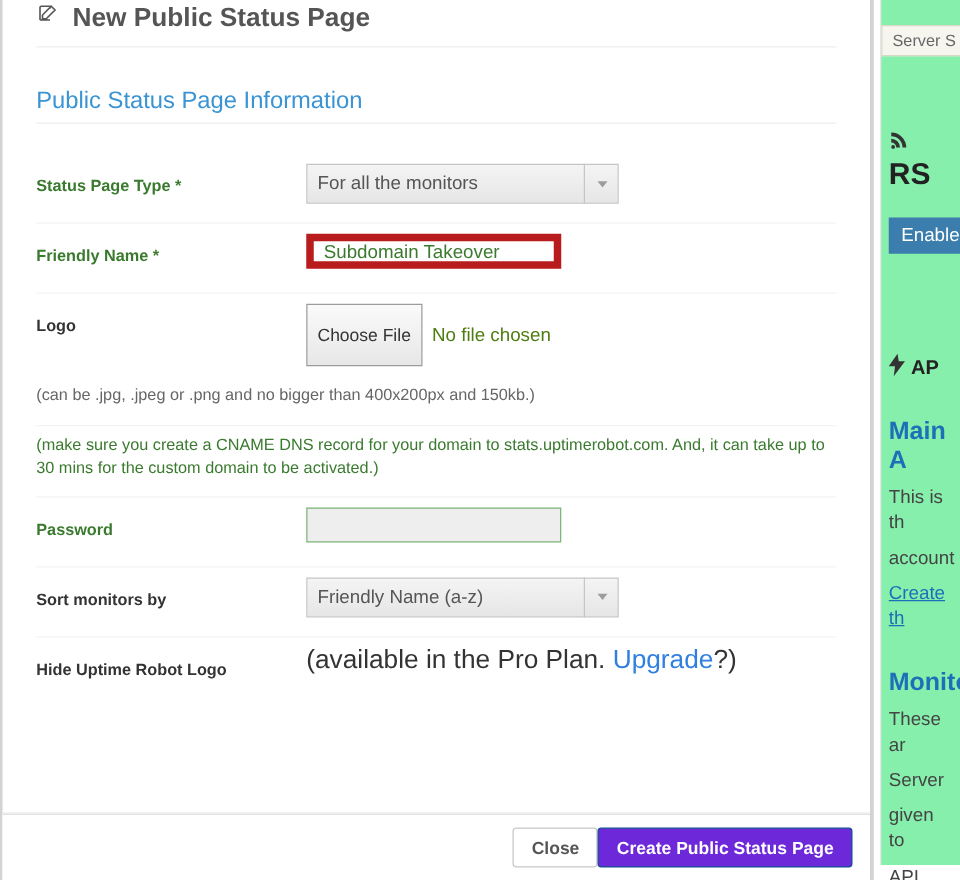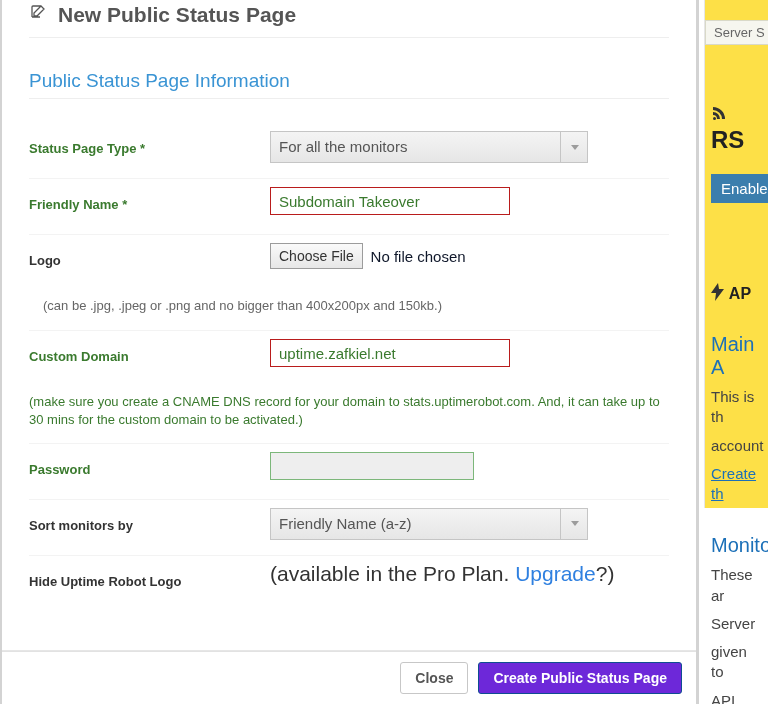--- a/index.html
+++ b/index.html
@@ -1,57 +1,57 @@
 <!DOCTYPE html>
 <html><head>
   <meta charset="utf-8">
   <style>
     *{box-sizing:border-box;margin:0;padding:0;}
     html,body{width:768px;background:#fff;font-family:Arial,Helvetica,sans-serif;font-size:14px;color:#333;}
     .page-bg{width:768px;height:704px;position:relative;background:#fff;overflow:hidden;}
-    .back{position:absolute;top:0;right:0;width:64px;height:508px;background:#fde047;border-left:1px solid #e6e6e6;padding:12px 6px;font-size:15px;color:#222;}
+    .back{position:absolute;top:0;right:0;width:64px;height:692px;background:#86efac;border-left:1px solid #e6e6e6;padding:12px 6px;font-size:15px;color:#222;}
     .back .serverbox{position:absolute;top:20px;left:0;width:80px;background:#f6f6ef;border:1px solid #d9d9c8;padding:4px 8px;font-size:13px;color:#666;}
     .back .rss-title{font-weight:bold;font-size:24px;margin-top:86px;}
     .back .rssicon{font-family:sans-serif;font-weight:bold;}
     .back .enable-btn{display:inline-block;background:#3b7ead;color:#fff;padding:6px 10px;margin-top:20px;font-size:15px;}
     .back .api-title{font-weight:bold;font-size:16px;margin-top:80px;}
     .back a{color:#1c70b8;}
-    .back h3{color:#1c70b8;font-size:20px;font-weight:normal;margin-top:30px;}
+    .back h3{color:#1c70b8;font-size:20px;font-weight:bold;margin-top:30px;}
     .back p{font-size:15px;margin-top:8px;line-height:1.35;color:#444;}
 
     .modal-shadow{position:absolute;top:0;left:0;width:699px;height:704px;background:#d3d3d3;}
     .modal{position:absolute;top:0;left:2px;width:694px;height:704px;background:#fff;}
     .modal-inner{width:680px;margin:0 auto;}
     .modal-body{padding:0 20px 0 20px;}
     .modal-title{font-size:21px;font-weight:bold;color:#555;padding:3px 0 10px 0;border-bottom:1px solid #eee;}
     .modal-title .edit-icon{font-size:18px;margin-right:6px;color:#555;position:relative;top:-1px;}
     .section-title{font-size:19px;color:#3a94d4;margin:32px 0 24px 0;border-bottom:1px solid #eee;padding-bottom:6px;}
 
-    .form-row{display:flex;align-items:flex-start;padding-top:8px;min-height:56px;border-bottom:1px solid #f3f3f3;gap:25px;}
+    .form-row{display:flex;align-items:flex-start;padding-top:8px;min-height:56px;border-bottom:1px solid #f3f3f3;}
     .form-row.no-bd{border-bottom:none;justify-content:center;}
     .label{width:216px;font-size:13px;color:#3a7a2e;font-weight:bold;padding-top:10px;}
     .label.black{color:#333;}
     .field{flex:1;padding-bottom:8px;}
 
-    .select-wrap{position:relative;width:318px;}
+    .select-wrap{position:relative;width:250px;}
     .select{width:100%;height:32px;border:1px solid #c5c5c5;background:linear-gradient(#f4f4f4,#e6e6e6);padding:0 36px 0 8px;font-size:15px;color:#555;line-height:30px;display:block;}
     .select-arrow{position:absolute;right:0;top:0;width:28px;height:32px;border-left:1px solid #c5c5c5;display:flex;align-items:center;justify-content:center;}
     .tri{width:0;height:0;border-left:4px solid transparent;border-right:4px solid transparent;border-top:5px solid #9c9c9c;}
 
-    input.text{width:240px;height:28px;border:1px solid #b91c1c;background:#fff;color:#3a7a2e;font-size:15px;padding:2px 8px;font-family:inherit;}
+    input.text{width:204px;height:28px;border:6px solid #b91c1c;background:#fff;color:#3a7a2e;font-size:15px;padding:2px 8px;font-family:inherit;}
     input.pwd{width:204px;height:28px;border:1px solid #7cb77a;background:#eee;}
 
-    .file-btn{display:inline-block;border:1px solid #9c9c9c;background:linear-gradient(#fafafa,#e7e7e7);padding:4px 8px;font-size:14px;color:#333;vertical-align:middle;}
-    .file-text{font-size:15px;color:#0f172a;margin-left:4px;vertical-align:middle;}
+    .file-btn{display:inline-block;border:1px solid #9c9c9c;background:linear-gradient(#fafafa,#e7e7e7);padding:16px 8px;font-size:14px;color:#333;vertical-align:middle;}
+    .file-text{font-size:15px;color:#4d7c0f;margin-left:4px;vertical-align:middle;}
     .hint{display:block;font-size:13px;color:#666;margin:6px 0 8px 0;line-height:1.4;}
     .hint.green{color:#3a7a2e;}
     .inline-msg{font-size:21px;color:#333;margin-top:-2px;margin-bottom:8px;}
     .inline-msg a{color:#2f80e0;text-decoration:none;}
 
-    .modal-footer{position:absolute;left:0;bottom:0;width:694px;height:53px;border-top:1px solid #e2e2e2;background:#fff;display:flex;align-items:center;justify-content:flex-end;padding:0 14px;gap:10px;}
+    .modal-footer{position:absolute;left:0;bottom:0;width:694px;height:53px;border-top:1px solid #e2e2e2;background:#fff;display:flex;align-items:center;justify-content:flex-end;padding:0 14px;}
     .modal-body-scroll{height:651px;overflow:hidden;border-bottom:1px solid #e6e6e6;}
     .btn{display:inline-flex;align-items:center;justify-content:center;font-weight:bold;font-size:14px;height:32px;padding:0 14px;border-radius:3px;cursor:pointer;}
     .btn-default{background:#fff;border:1px solid #c7c7c7;color:#555;}
     .btn-primary{background:#6d28d9;border:1px solid #0f4d92;color:#fff;}
     .form-row.last{border-bottom:none;min-height:72px;}
     .spacer{height:24px;}
   </style>
 </head>
 <body>
 
@@ -115,29 +115,23 @@
         </div>
       </div>
 
       <div class="form-row no-bd">
         <div class="label black"><span>Logo</span></div>
         <div class="field">
           <span class="file-btn"><span>Choose File</span></span>
           <span class="file-text"><span>No file chosen</span></span>
         </div>
       </div>
-      <span class="hint" style="margin-left:14px;"><span>(can be .jpg, .jpeg or .png and no bigger than 400x200px and 150kb.)</span></span>
+      <span class="hint" style="margin-left:0;"><span>(can be .jpg, .jpeg or .png and no bigger than 400x200px and 150kb.)</span></span>
       <div style="border-bottom:1px solid #f3f3f3;height:8px;"></div>
 
-      <div class="form-row no-bd">
-        <div class="label"><span>Custom Domain</span></div>
-        <div class="field">
-          <input class="text" type="text" value="uptime.zafkiel.net" style="">
-        </div>
-      </div>
       <span class="hint green"><span>(make sure you create a CNAME DNS record for your domain to stats.uptimerobot.com. And, it can take up to 30 mins for the custom domain to be activated.)</span></span>
       <div style="border-bottom:1px solid #f3f3f3;height:6px;"></div>
 
       <div class="form-row">
         <div class="label"><span>Password</span></div>
         <div class="field">
           <input class="pwd" type="password" value="" style="">
         </div>
       </div>
 

